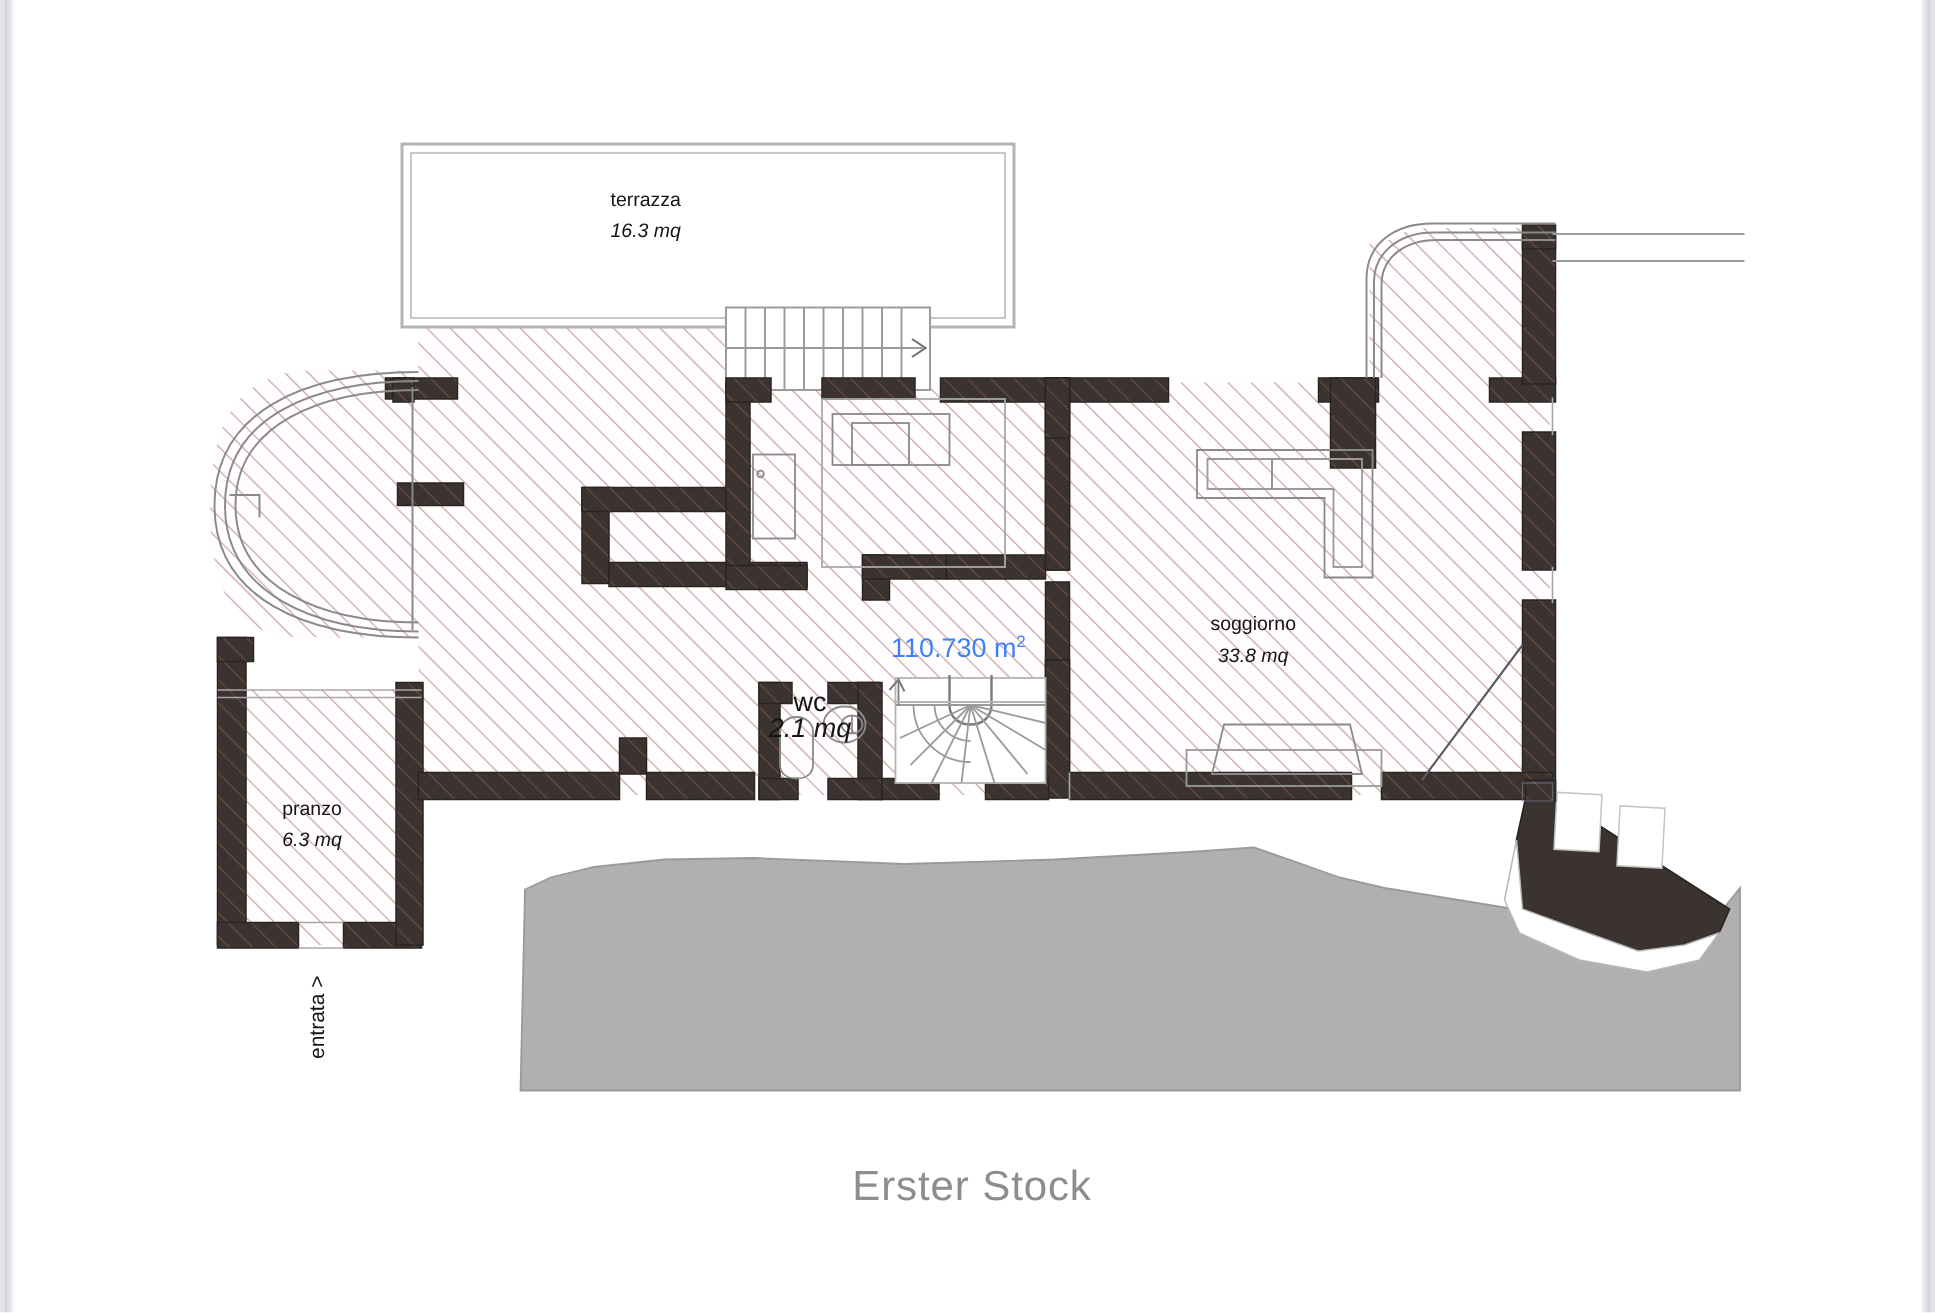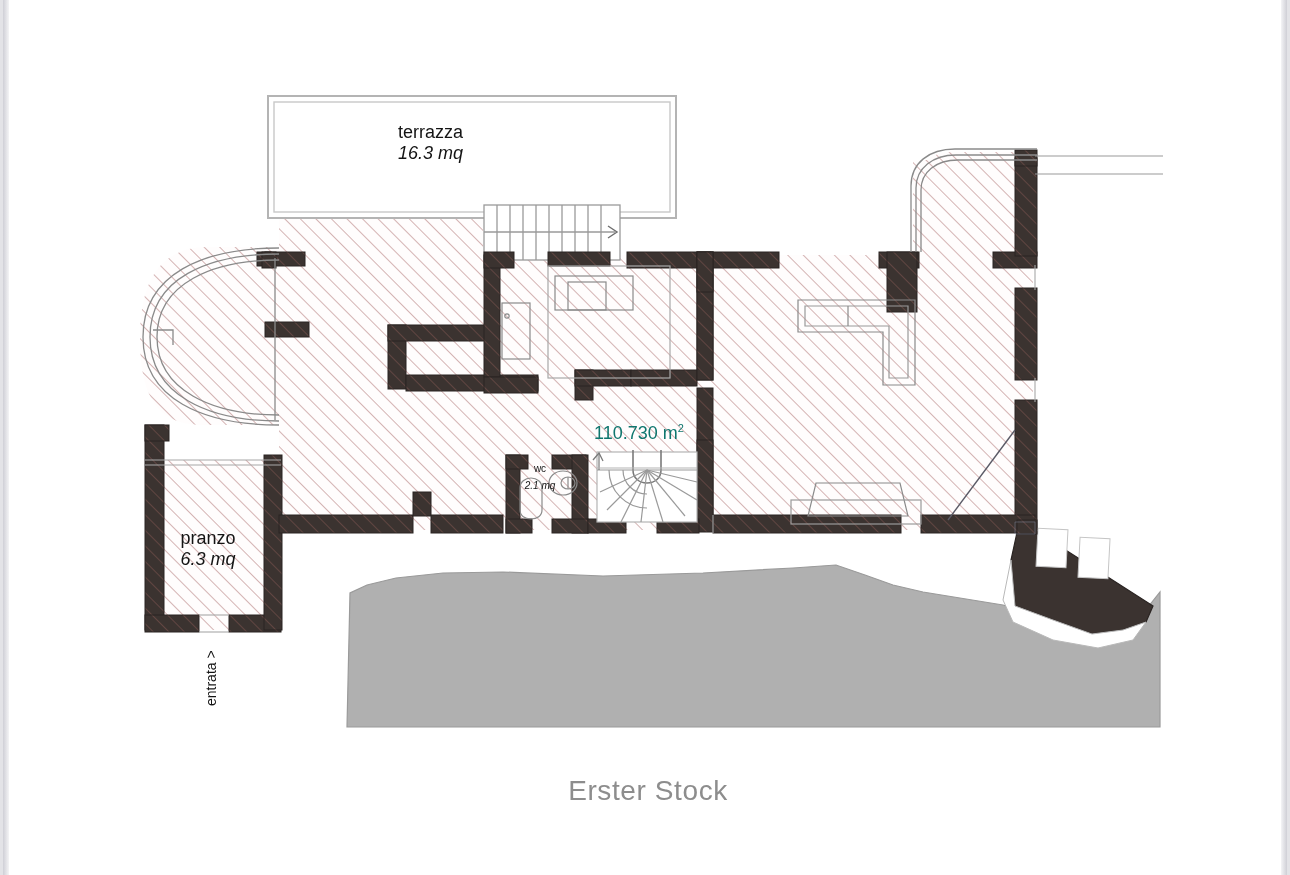--- a/index.html
+++ b/index.html
@@ -45,34 +45,34 @@
     left: 0;
     top: 0;
     width: 1290px;
     height: 875px;
     display: block;
   }
   .plan-label {
     position: absolute;
     text-align: center;
     color: #141414;
-    font-size: 18px;
+    font-size: 13px;
     line-height: 21px;
     white-space: nowrap;
     font-family: "Liberation Sans", sans-serif;
   }
   .plan-label .rname { display: block; }
   .plan-label .rarea { display: block; font-style: italic; }
   .small-label {
-    font-size: 10px;
+    font-size: 18px;
     line-height: 17px;
   }
   #area-total {
     position: absolute;
-    color: #0f766e;
+    color: #3b82f6;
     font-size: 18px;
     white-space: nowrap;
     font-family: "Liberation Sans", sans-serif;
   }
   #area-total sup { font-size: 11px; }
   #entrata-label {
     position: absolute;
     color: #141414;
     font-size: 14px;
     white-space: nowrap;
@@ -333,20 +333,24 @@
     </g>
   </svg>
 
   <div class="plan-label" style="left:330px; top:122px; width:195px;">
     <span class="rname">terrazza</span>
     <span class="rarea">16.3 mq</span>
   </div>
 
 
 
+  <div class="plan-label" style="left:735px; top:405px; width:195px;">
+    <span class="rname">soggiorno</span>
+    <span class="rarea">33.8 mq</span>
+  </div>
 
   <div class="plan-label small-label" style="left:492px; top:460px; width:90px;">
     <span class="rname">wc</span>
     <span class="rarea">2.1 mq</span>
   </div>
 
   <div class="plan-label" style="left:115px; top:528px; width:180px;">
     <span class="rname">pranzo</span>
     <span class="rarea">6.3 mq</span>
   </div>

